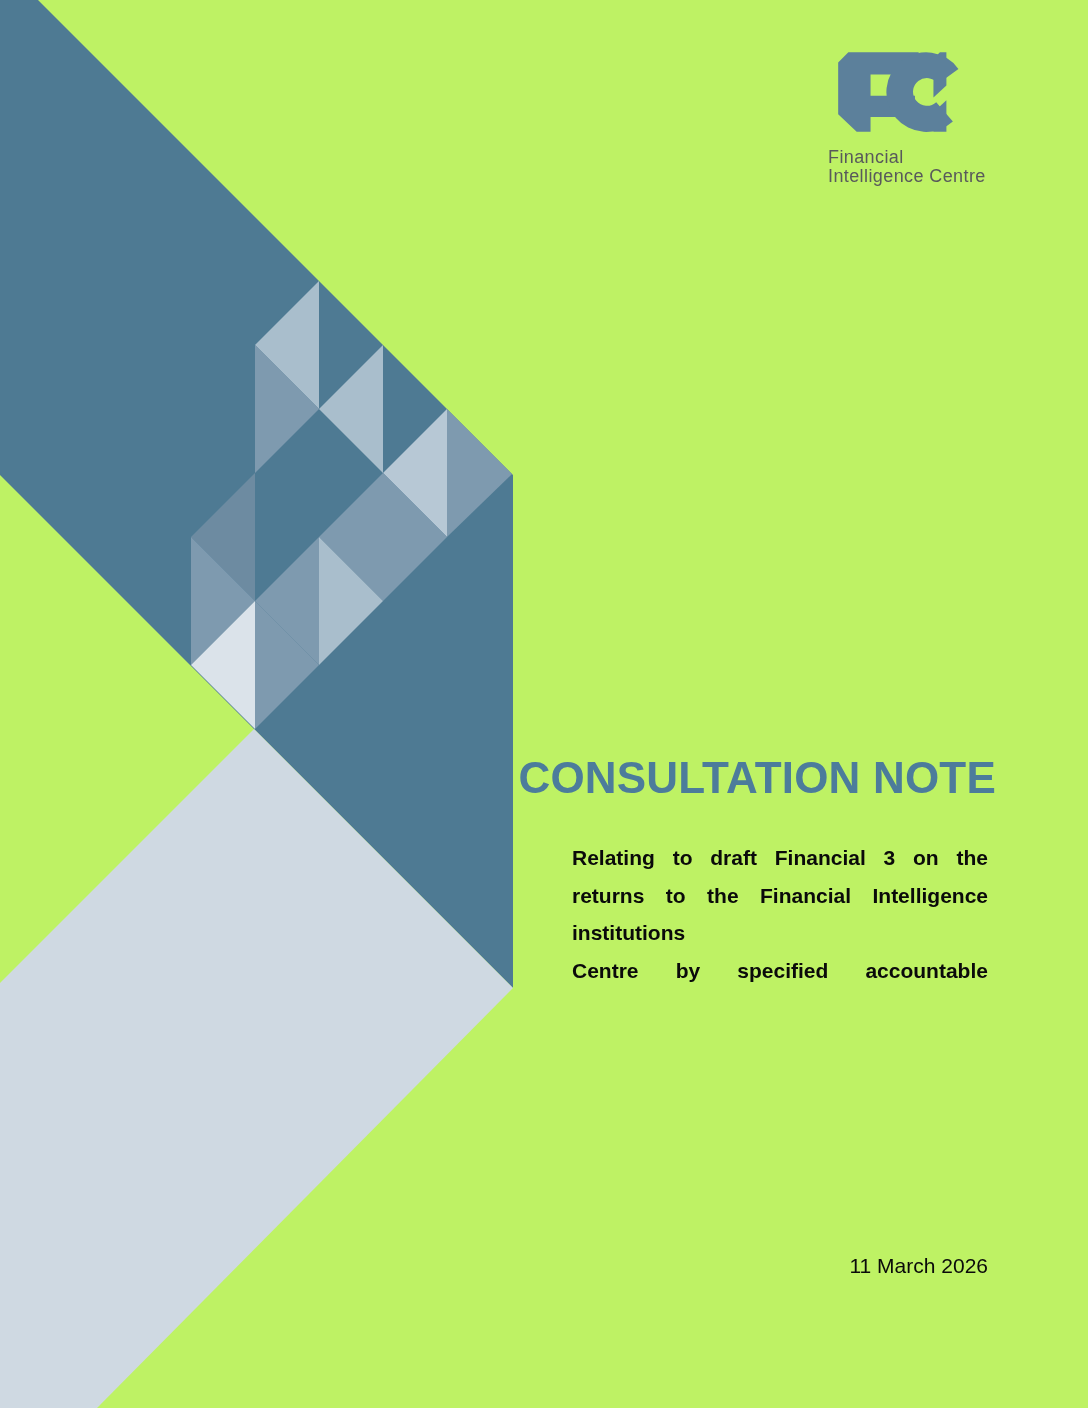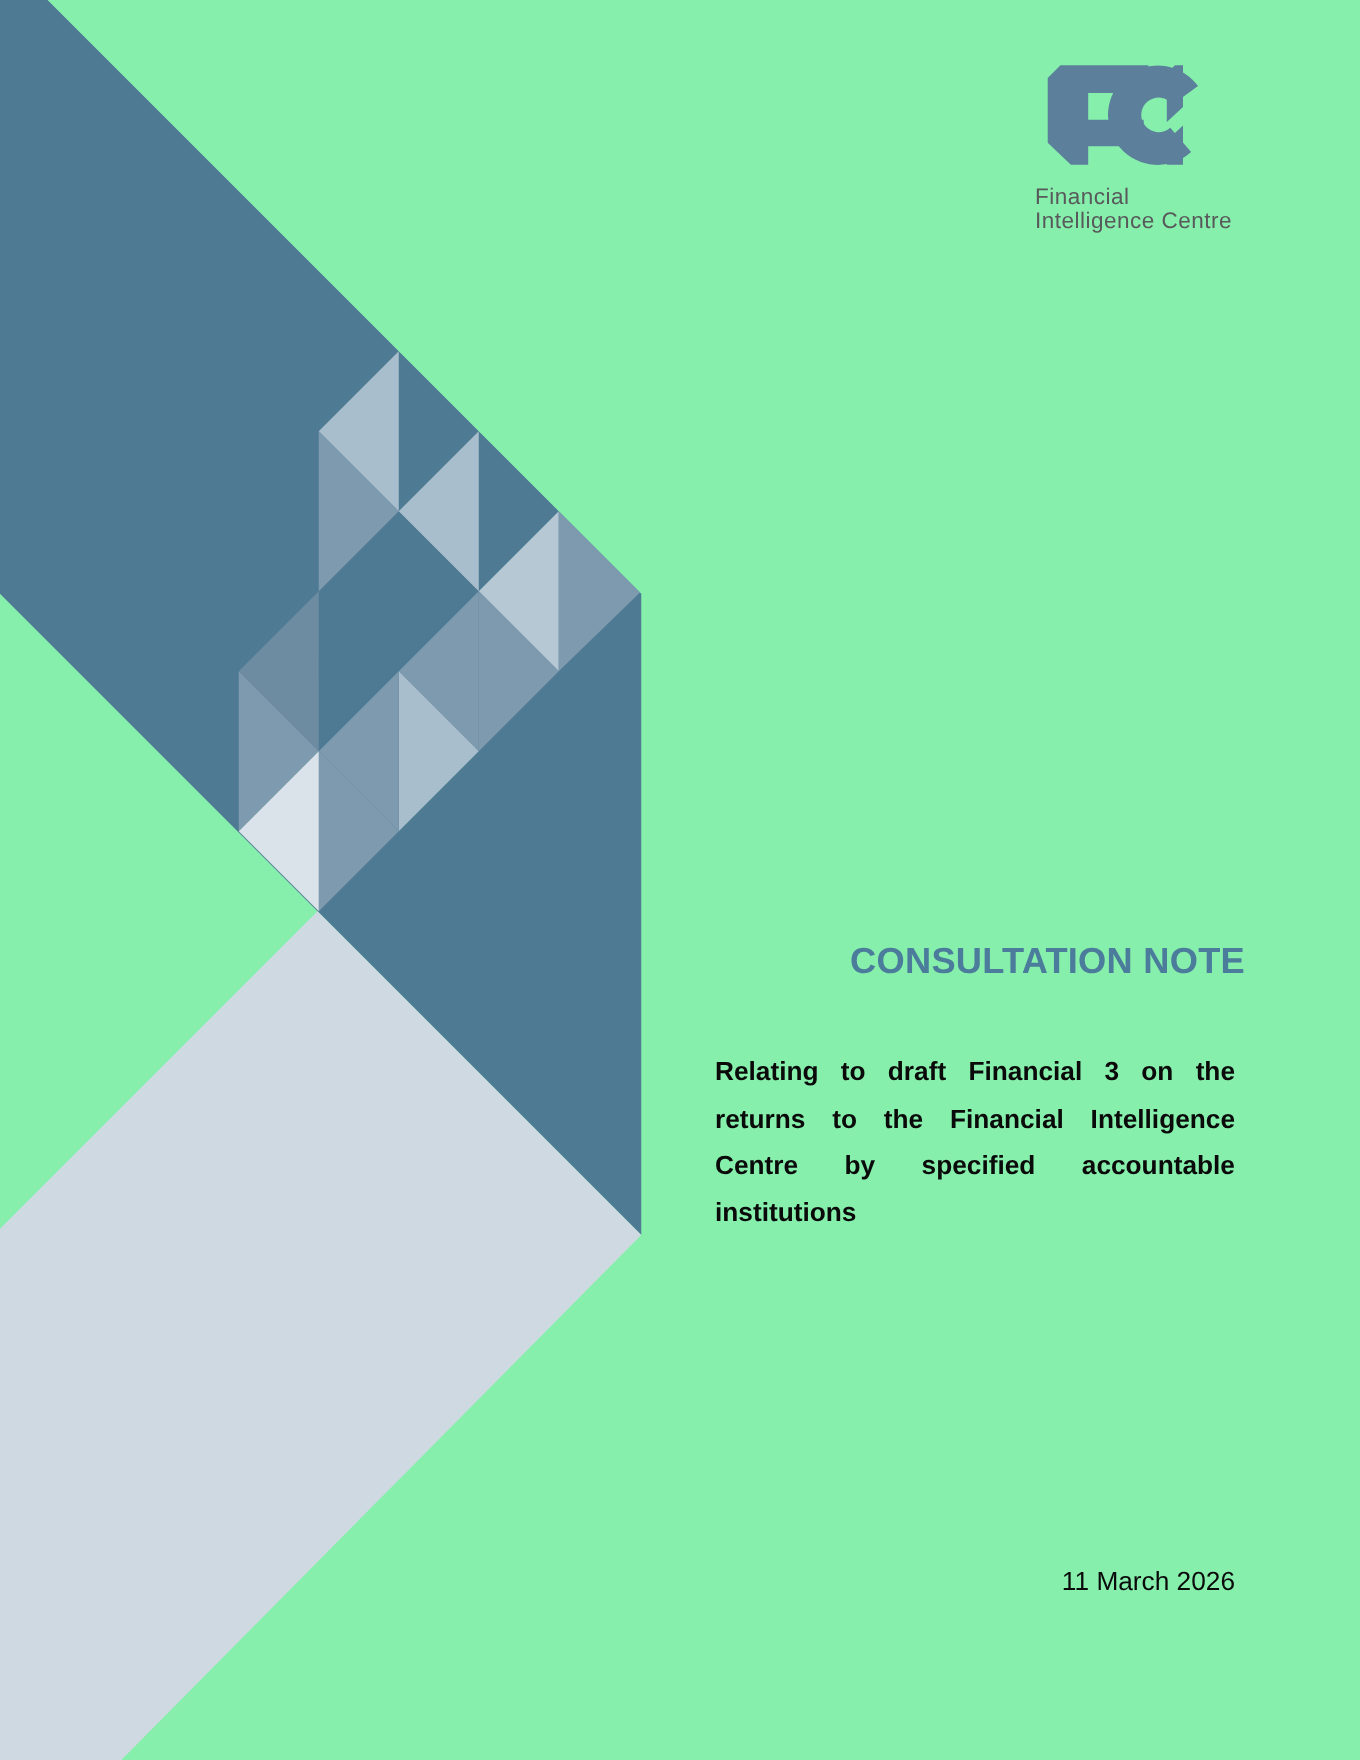--- a/index.html
+++ b/index.html
@@ -1,20 +1,20 @@
 <!DOCTYPE html>
 <html><head>
 <meta charset="utf-8">
 <style>
   html, body { margin: 0; padding: 0; background: #ffffff; }
   .page {
     position: relative;
     width: 1088px;
     height: 1408px;
-    background: #86efac;
+    background: #bef264;
     overflow: hidden;
     font-family: "Liberation Sans", sans-serif;
   }
   #artwork {
     position: absolute;
     left: 0; top: 0;
     width: 1088px; height: 1408px;
     display: block;
   }
   .logo {
@@ -29,21 +29,21 @@
     font-size: 18px;
     line-height: 19px;
     letter-spacing: 0.4px;
     font-weight: 400;
   }
   .page-title {
     position: absolute;
     top: 753px;
     right: 92px;
     margin: 0;
-    font-size: 29px;
+    font-size: 44px;
     font-weight: 700;
     letter-spacing: 0.2px;
     white-space: nowrap;
   }
   .body-block {
     position: absolute;
     left: 572px;
     top: 846px;
     width: 416px;
     font-size: 21px;
@@ -117,26 +117,26 @@
         <span>on</span>
         <span>the</span>
       </div>
       <div class="body-line">
         <span>returns</span>
         <span>to</span>
         <span>the</span>
         <span>Financial</span>
         <span>Intelligence</span>
       </div>
+      <div class="body-line last">
+        <span>institutions</span>
+      </div>
       <div class="body-line">
         <span>Centre</span>
         <span>by</span>
         <span>specified</span>
         <span>accountable</span>
-      </div>
-      <div class="body-line last">
-        <span>institutions</span>
       </div>
     </div>
 
   <div class="date-text">11 March 2026</div>
 
 </div>
 
 </body></html>

